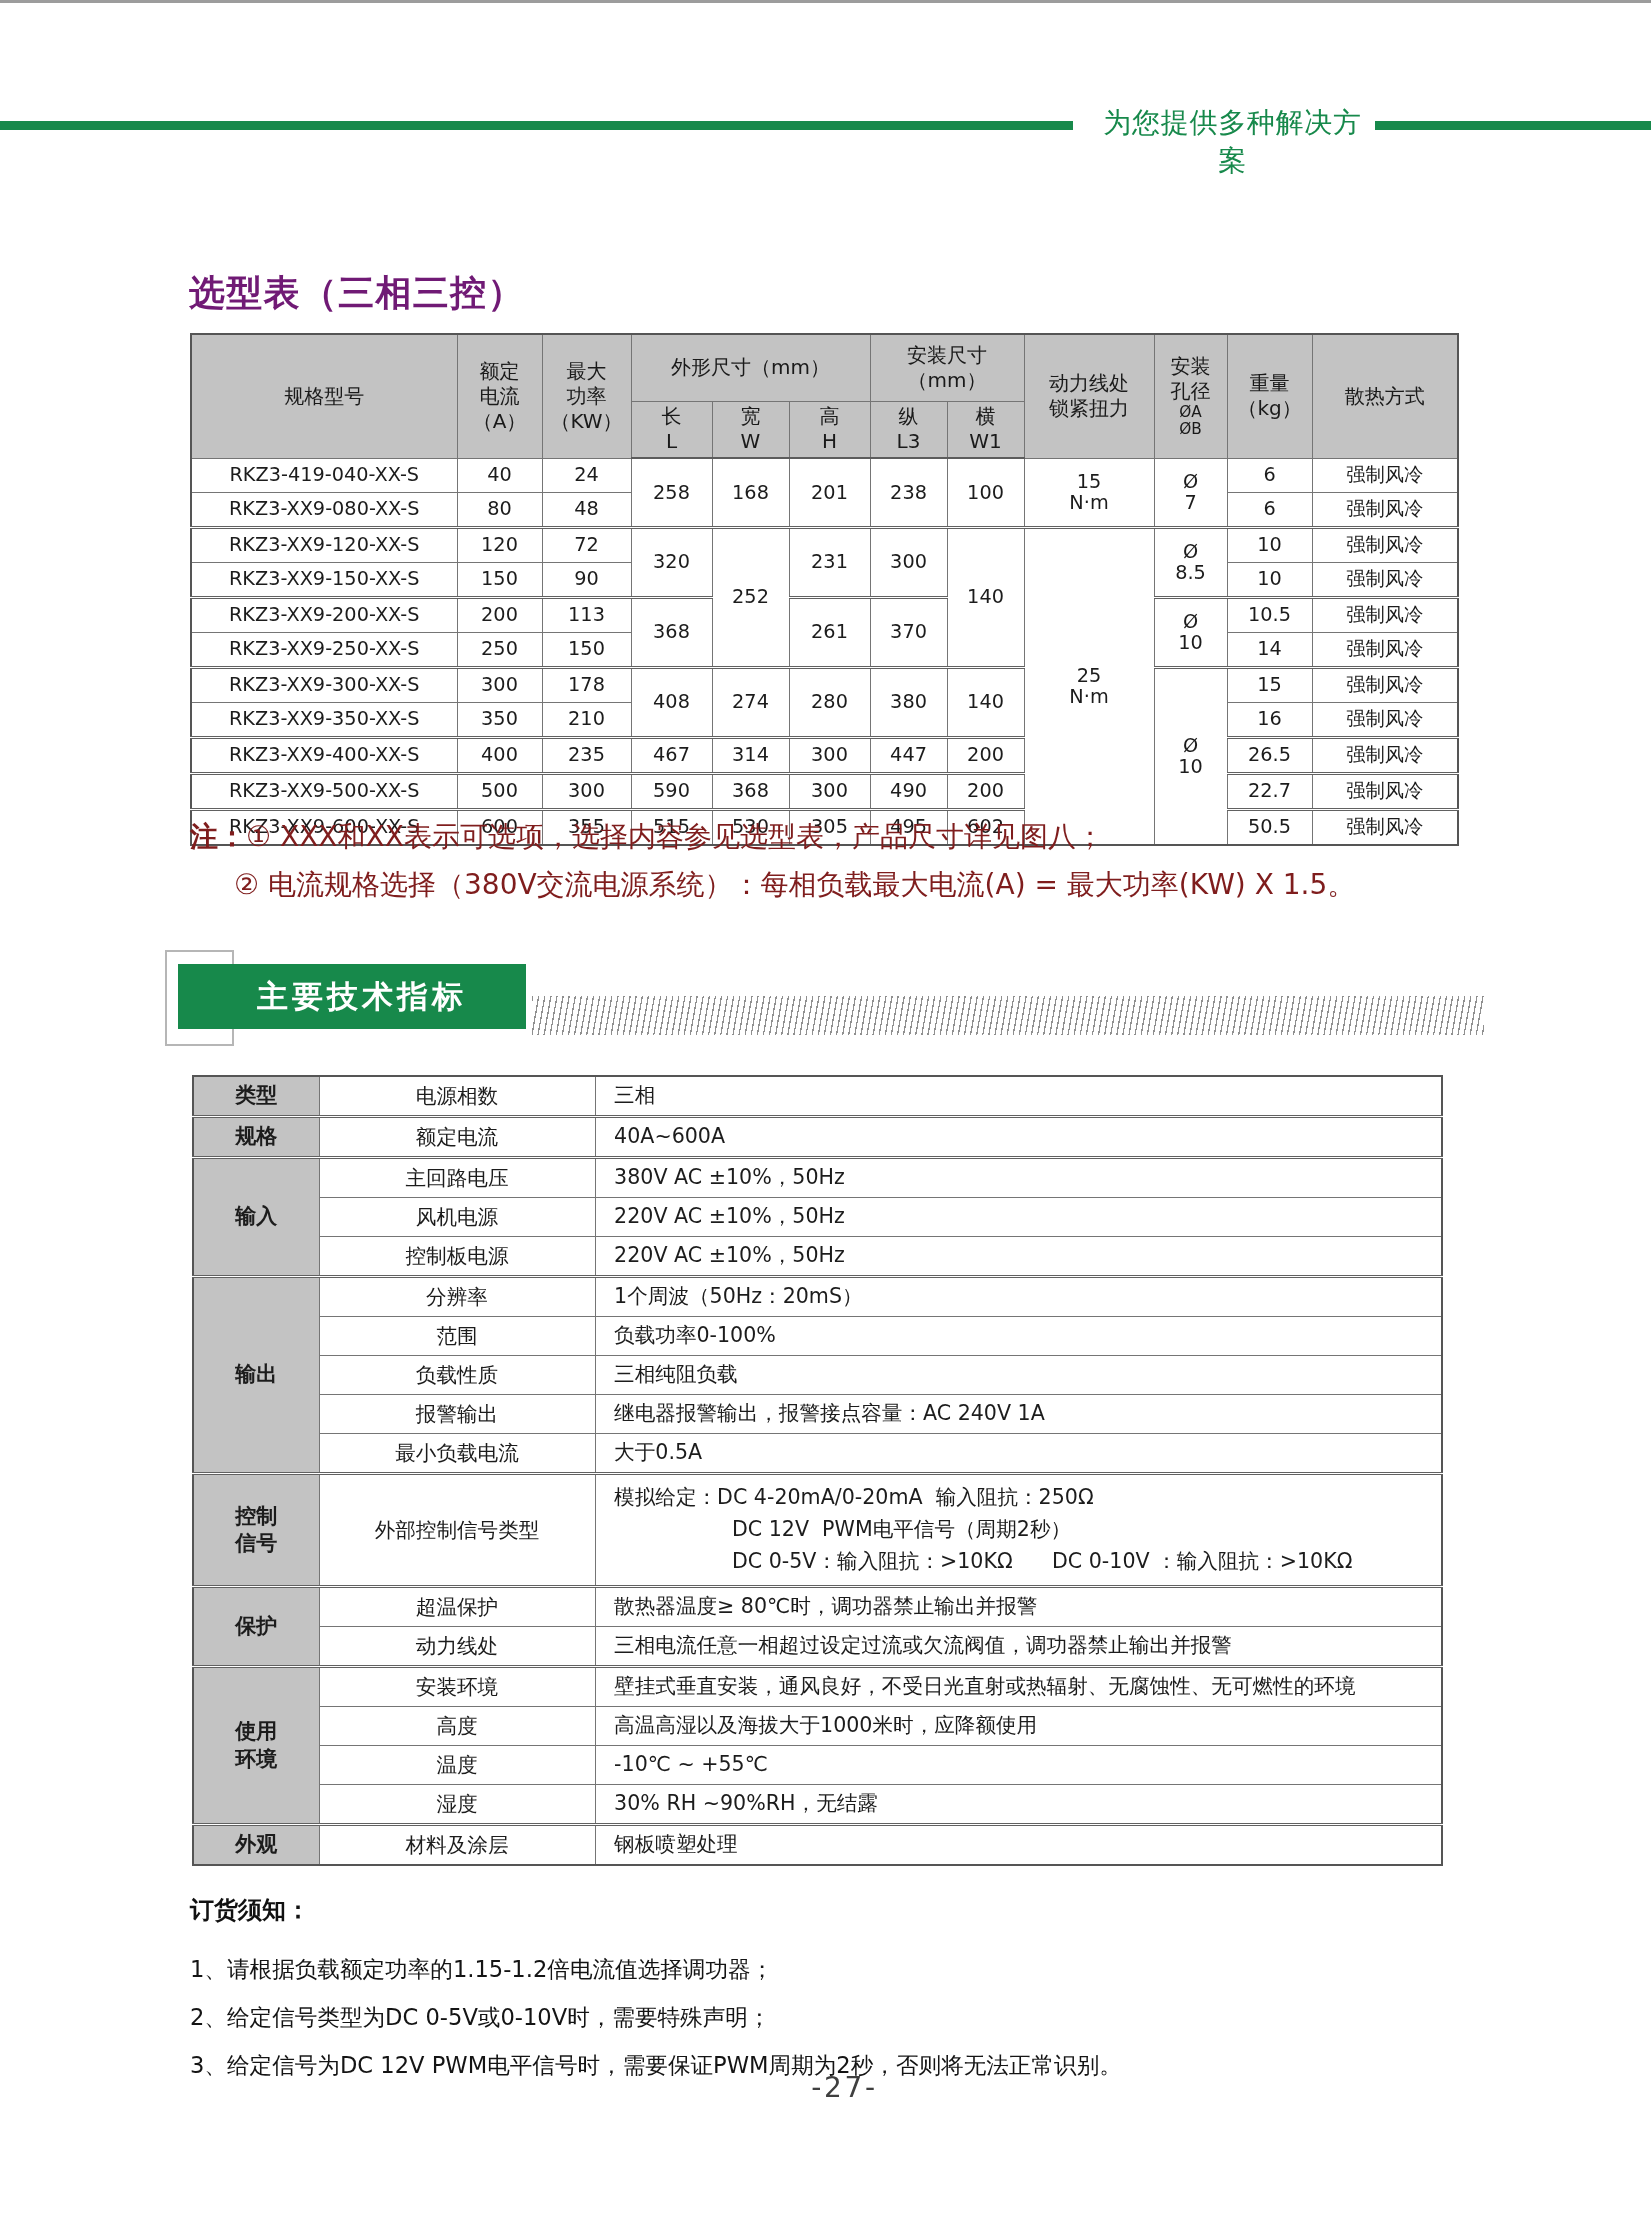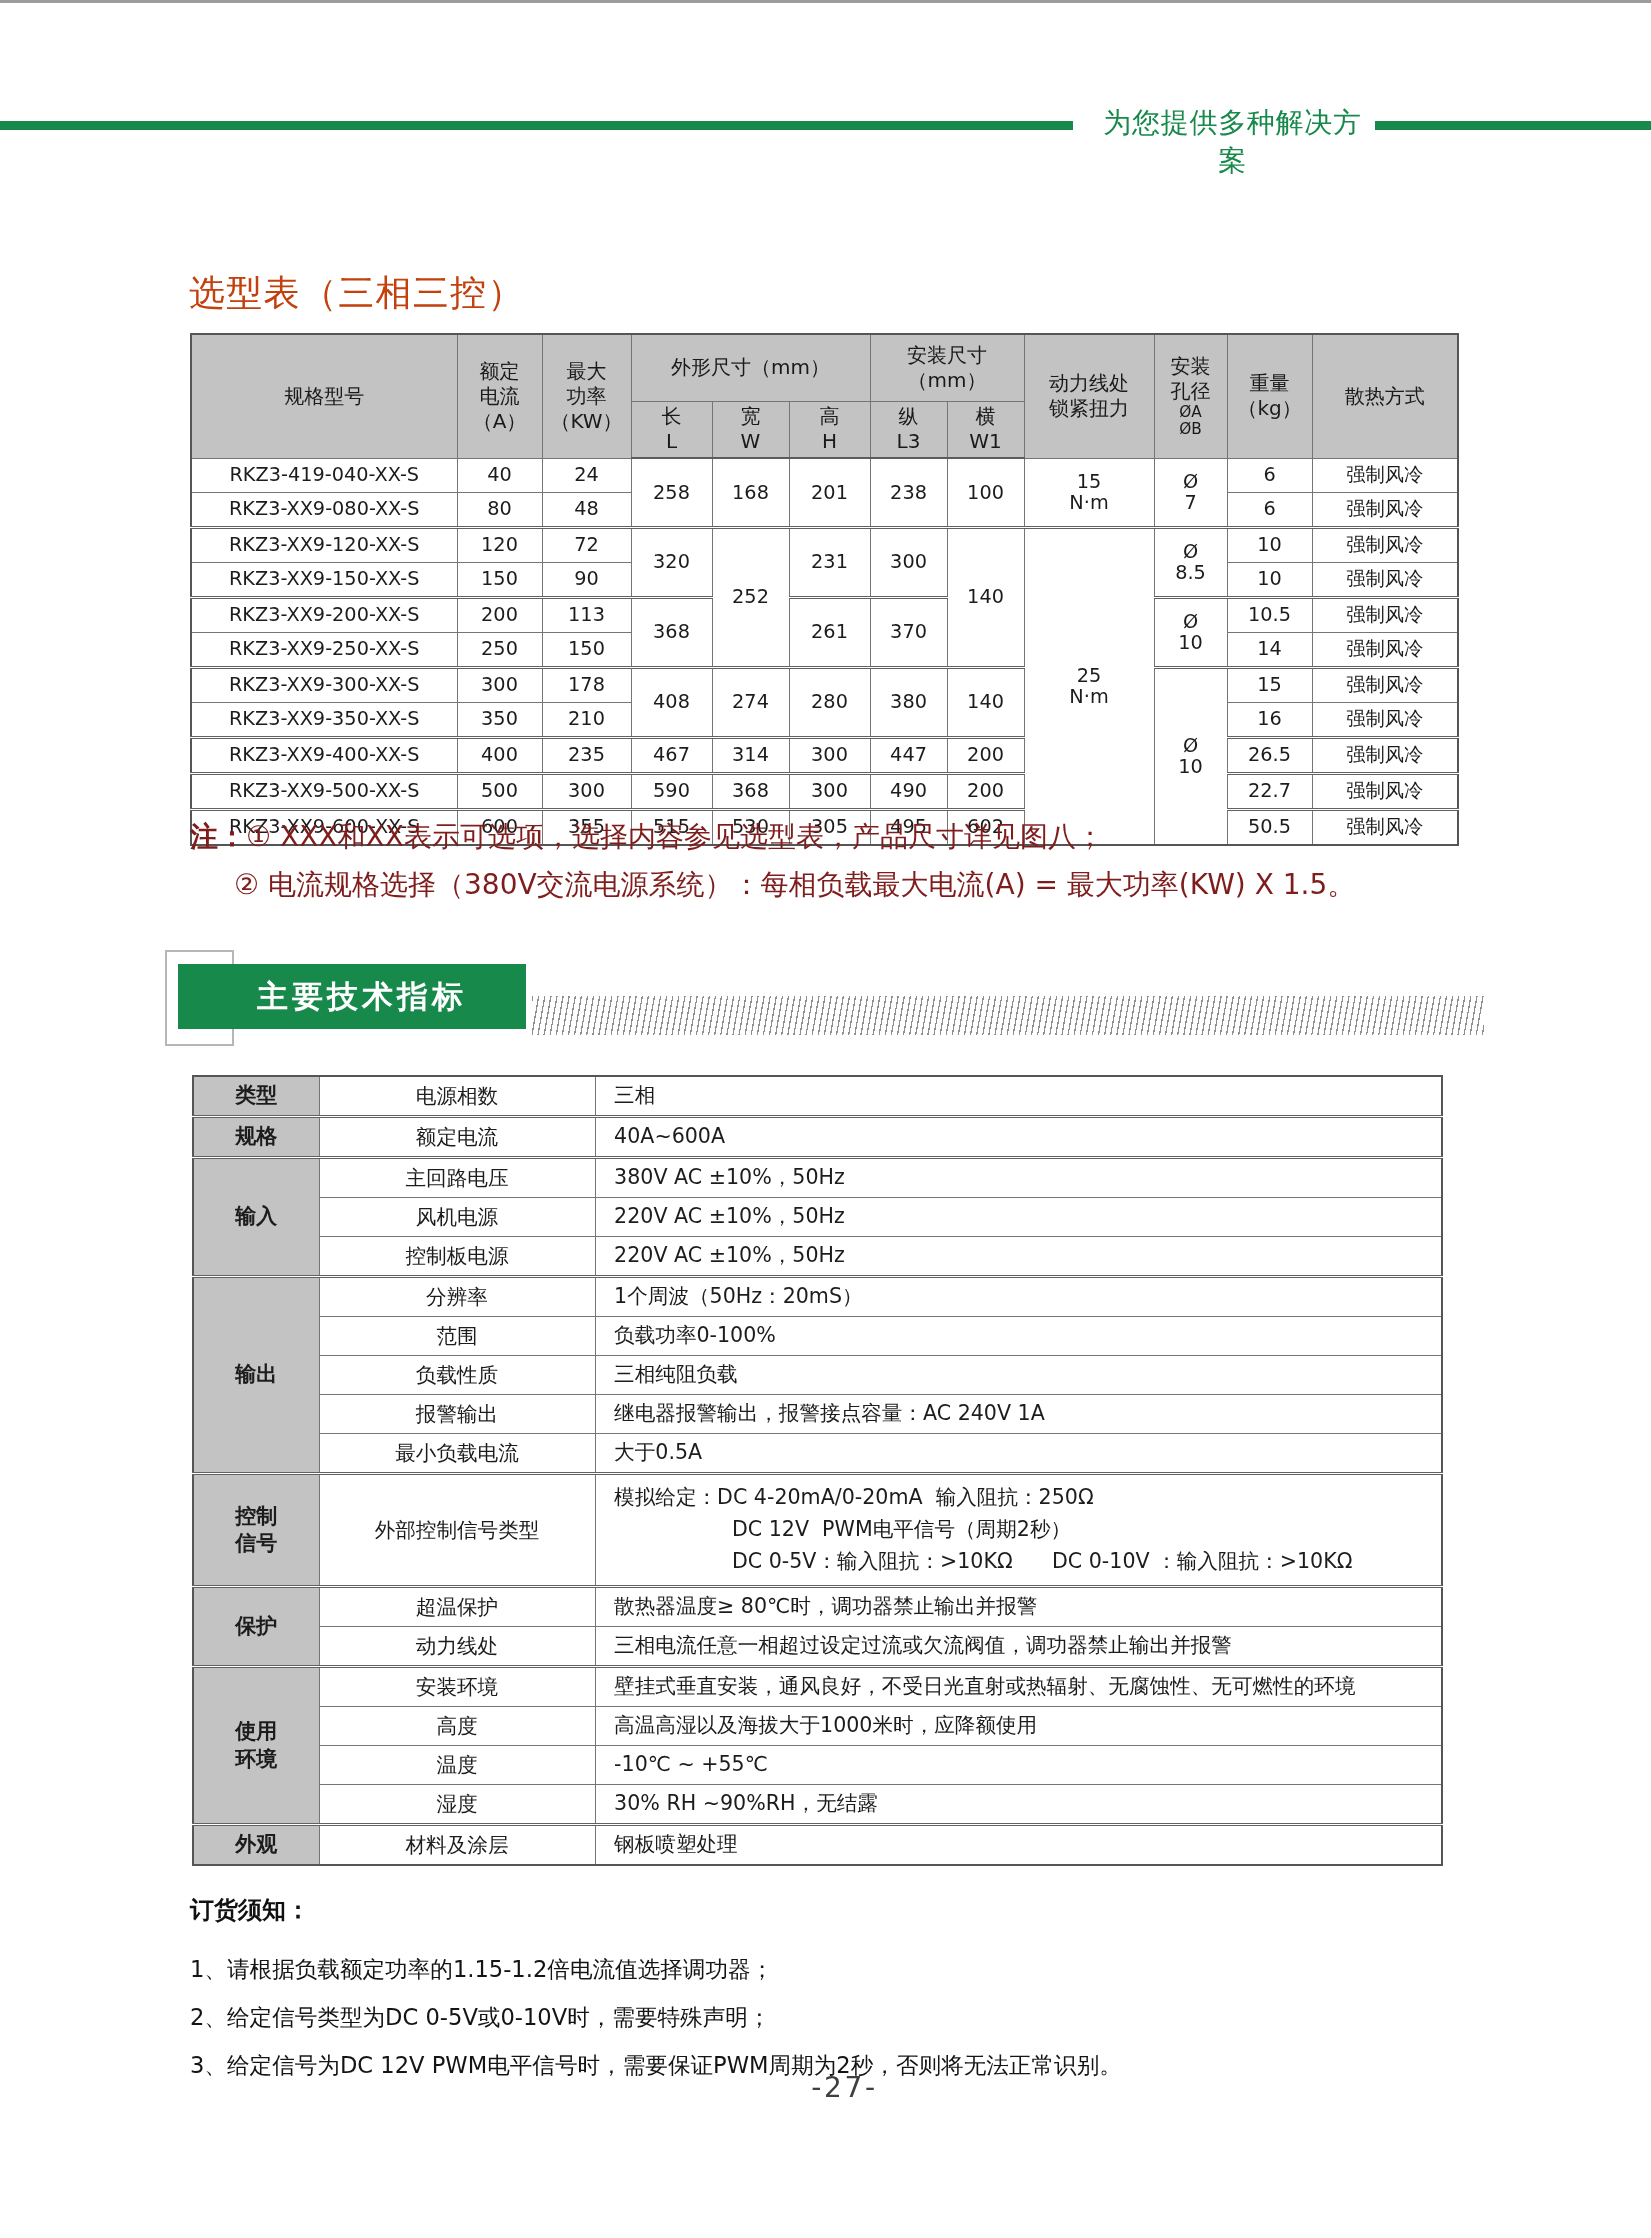--- a/index.html
+++ b/index.html
@@ -13,21 +13,21 @@
 
   
   .page-top-edge{left:0;top:0;width:1651px;height:2.7px;background:#9c9c9c;}
   .green-bar{background:#17894b;height:9.3px;top:121px;}
   .bar-left{left:0;width:1073px;}
   .bar-right{left:1375px;width:276px;}
   .slogan{left:1090px;top:104px;width:285px;text-align:center;
     font-size:28px;color:#17894b;font-weight:500;letter-spacing:0.7px;}
 
   
-  .doc-title{left:189px;top:269px;font-size:36px;font-weight:normal;color:#c2410c;letter-spacing:1.3px;}
+  .doc-title{left:189px;top:269px;font-size:36px;font-weight:bold;color:#701a75;letter-spacing:1.3px;}
 
   
   table{border-collapse:collapse;table-layout:fixed;}
   td,th{border:1.3px solid #757575;text-align:center;vertical-align:middle;
     font-weight:normal;overflow:hidden;}
   .grp td,.grp th{border-top:3.3px double #616161;}
 
   
   .t1{left:190px;top:333px;width:1268px;}
   .t1 table{width:1268px;border:2px solid #555;}

